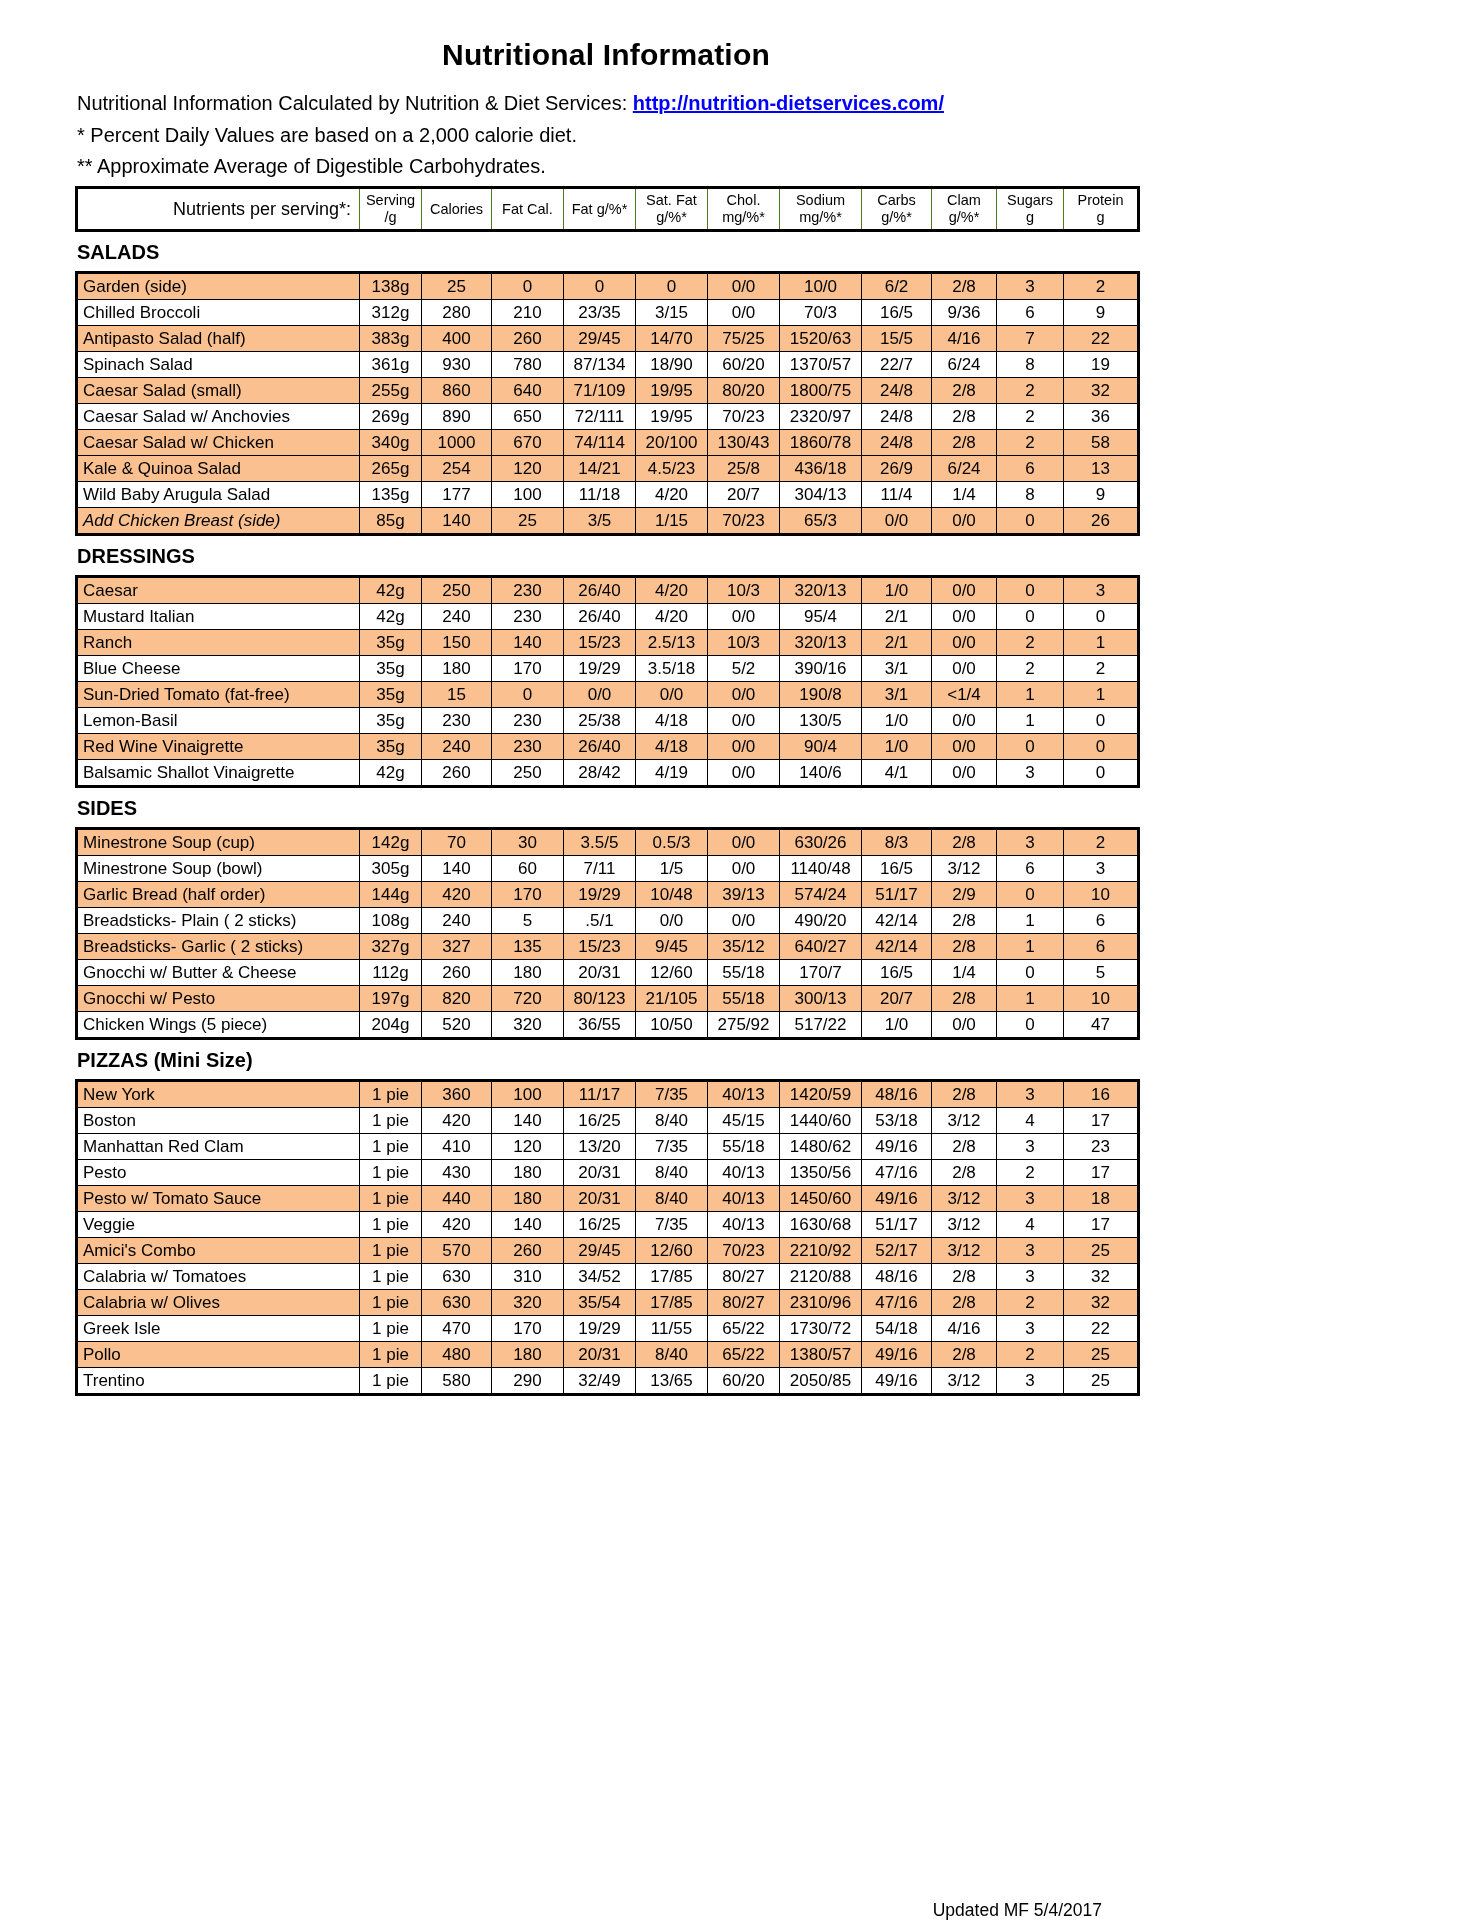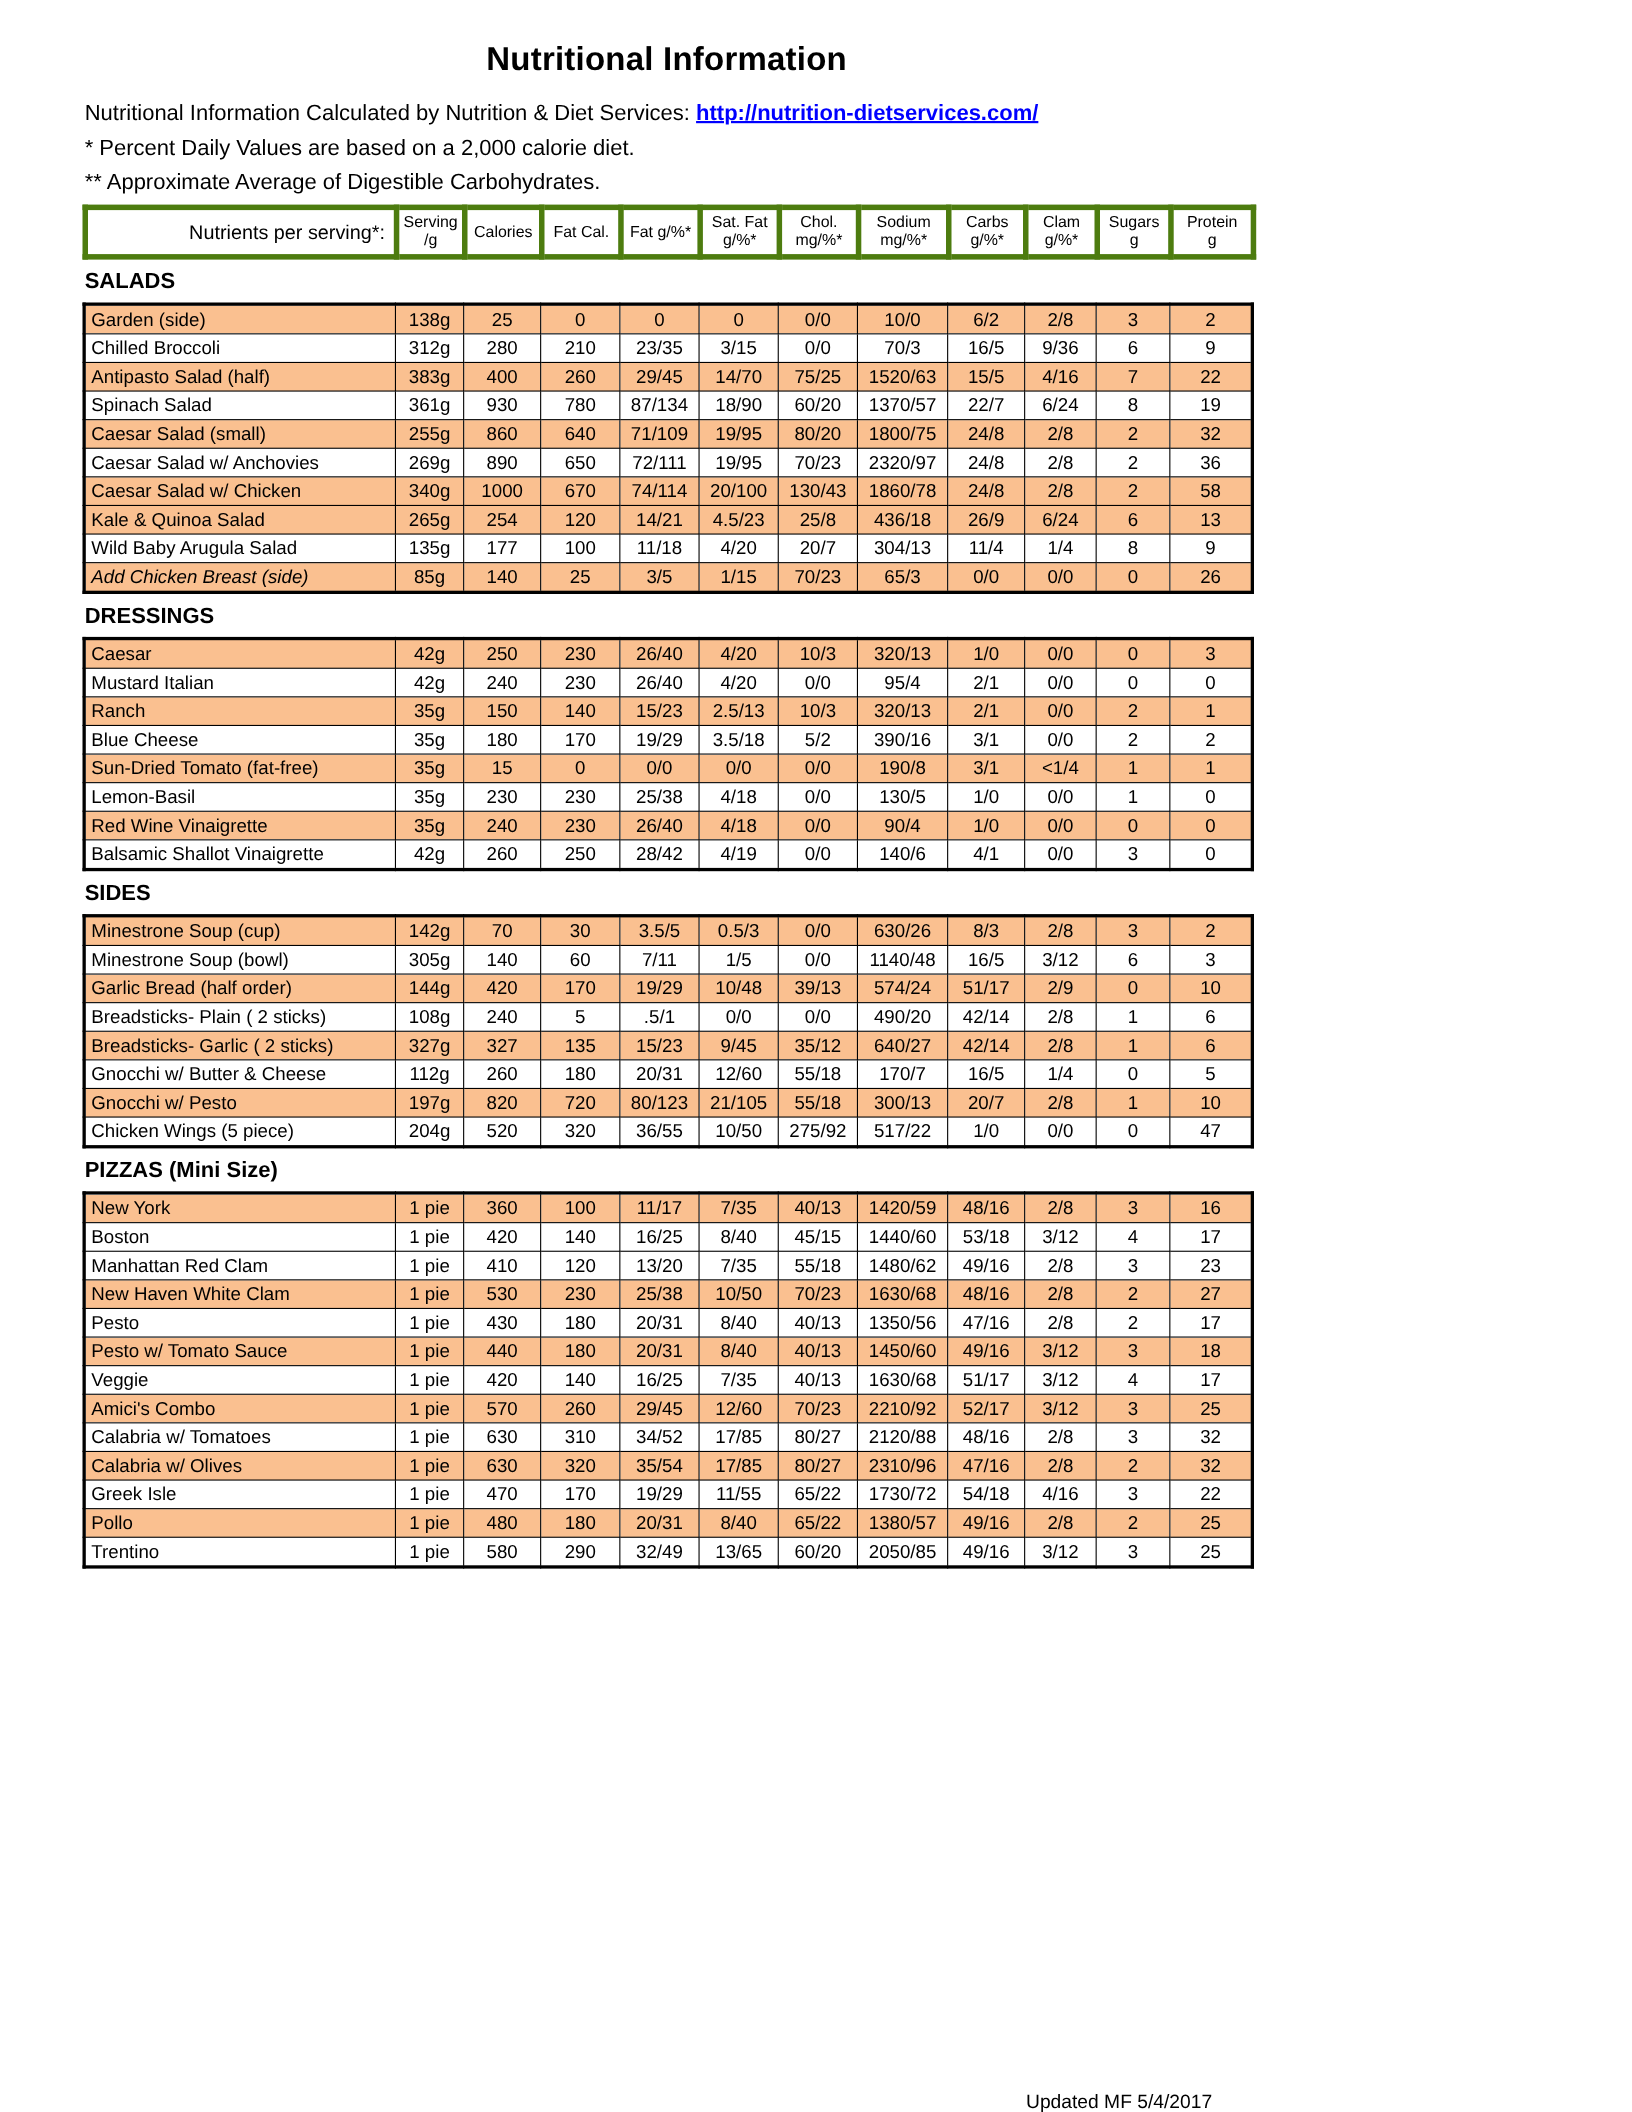--- a/index.html
+++ b/index.html
@@ -45,21 +45,21 @@
   table.ntable td {
     border: 1px solid #000;
     font-size: 17px;
     line-height: 21px;
     padding: 2px 3px;
     text-align: center;
     overflow: hidden;
     white-space: nowrap;
   }
   table.header-table { margin-top: 4px; }
-  table.header-table td { border: 5px solid #4d7c0f; vertical-align: middle; }
+  table.header-table td { border: 1px solid #4d7c0f; vertical-align: middle; }
   td.hdr-label {
     text-align: right !important;
     font-size: 18px !important;
     padding-right: 8px !important;
   }
   td.col-hdr {
     font-size: 14.5px !important;
     line-height: 17px !important;
     white-space: pre-line !important;
     vertical-align: middle;
@@ -625,34 +625,20 @@
                 <td>120</td>
                 <td>13/20</td>
                 <td>7/35</td>
                 <td>55/18</td>
                 <td>1480/62</td>
                 <td>49/16</td>
                 <td>2/8</td>
                 <td>3</td>
                 <td>23</td>
               </tr>
-              <tr class="data-row hl">
-                <td class="item-cell">New Haven White Clam</td>
-                <td>1 pie</td>
-                <td>530</td>
-                <td>230</td>
-                <td>25/38</td>
-                <td>10/50</td>
-                <td>70/23</td>
-                <td>1630/68</td>
-                <td>48/16</td>
-                <td>2/8</td>
-                <td>2</td>
-                <td>27</td>
-              </tr>
               <tr class="data-row">
                 <td class="item-cell">Pesto</td>
                 <td>1 pie</td>
                 <td>430</td>
                 <td>180</td>
                 <td>20/31</td>
                 <td>8/40</td>
                 <td>40/13</td>
                 <td>1350/56</td>
                 <td>47/16</td>

